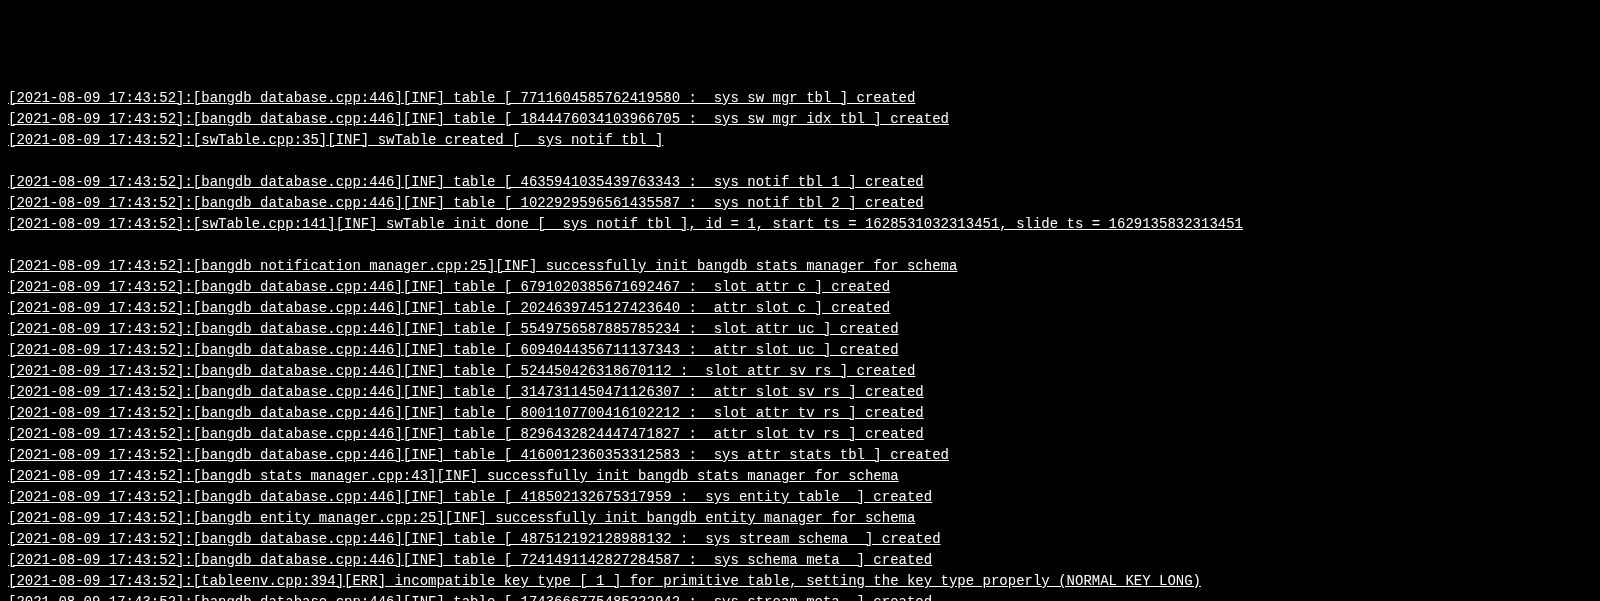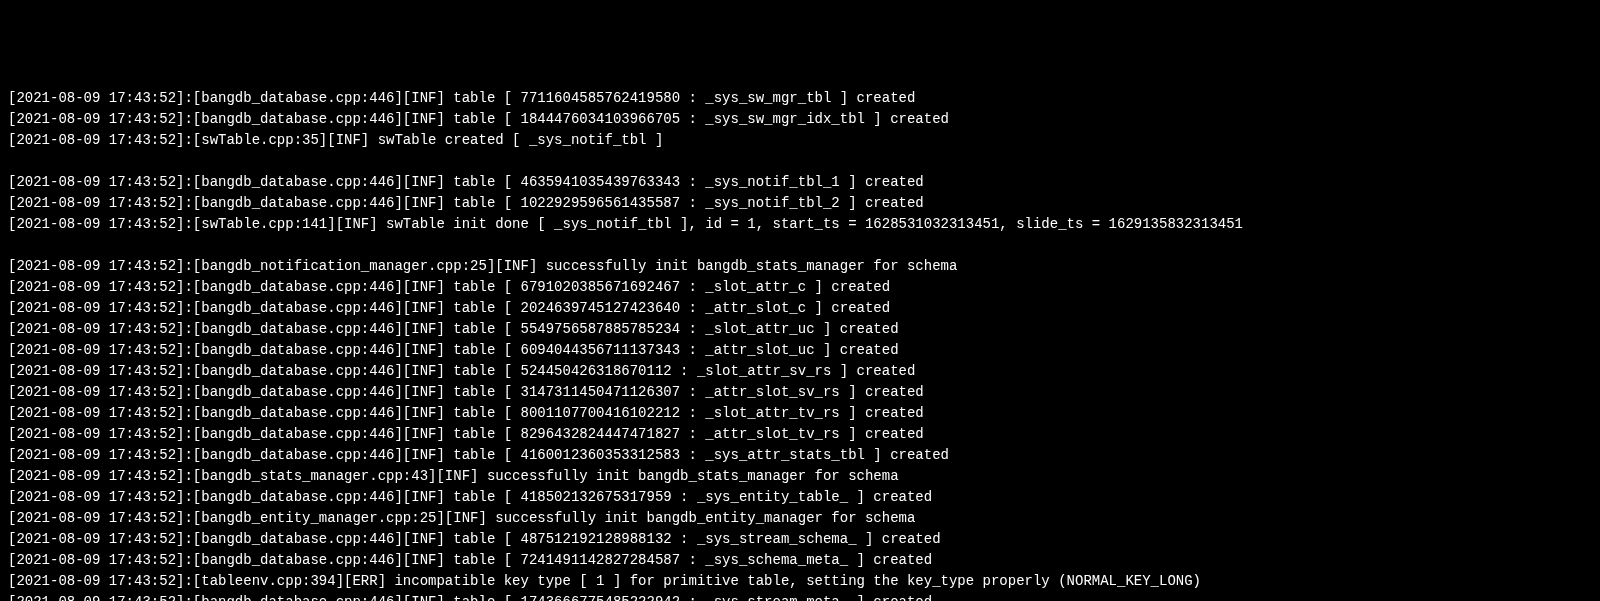--- a/index.html
+++ b/index.html
@@ -15,20 +15,21 @@
       line-height: 21px;
       padding: 4px 8px;
       white-space: pre;
       overflow-x: auto;
       width: 1600px;
       min-height: 601px;
     }
     .log-line {
       display: block;
       min-height: 21px;
+      text-decoration: underline;
     }
   </style>
 </head>
 <body>
 
 
 
 <div id="terminal-output"><span class="log-line">[2021-08-09 17:43:52]:[bangdb_database.cpp:446][INF] table [ 7711604585762419580 : _sys_sw_mgr_tbl ] created</span><span class="log-line">[2021-08-09 17:43:52]:[bangdb_database.cpp:446][INF] table [ 1844476034103966705 : _sys_sw_mgr_idx_tbl ] created</span><span class="log-line">[2021-08-09 17:43:52]:[swTable.cpp:35][INF] swTable created [ _sys_notif_tbl ]</span><span class="log-line"></span><span class="log-line">[2021-08-09 17:43:52]:[bangdb_database.cpp:446][INF] table [ 4635941035439763343 : _sys_notif_tbl_1 ] created</span><span class="log-line">[2021-08-09 17:43:52]:[bangdb_database.cpp:446][INF] table [ 1022929596561435587 : _sys_notif_tbl_2 ] created</span><span class="log-line">[2021-08-09 17:43:52]:[swTable.cpp:141][INF] swTable init done [ _sys_notif_tbl ], id = 1, start_ts = 1628531032313451, slide_ts = 1629135832313451</span><span class="log-line"></span><span class="log-line">[2021-08-09 17:43:52]:[bangdb_notification_manager.cpp:25][INF] successfully init bangdb_stats_manager for schema</span><span class="log-line">[2021-08-09 17:43:52]:[bangdb_database.cpp:446][INF] table [ 6791020385671692467 : _slot_attr_c ] created</span><span class="log-line">[2021-08-09 17:43:52]:[bangdb_database.cpp:446][INF] table [ 2024639745127423640 : _attr_slot_c ] created</span><span class="log-line">[2021-08-09 17:43:52]:[bangdb_database.cpp:446][INF] table [ 5549756587885785234 : _slot_attr_uc ] created</span><span class="log-line">[2021-08-09 17:43:52]:[bangdb_database.cpp:446][INF] table [ 6094044356711137343 : _attr_slot_uc ] created</span><span class="log-line">[2021-08-09 17:43:52]:[bangdb_database.cpp:446][INF] table [ 524450426318670112 : _slot_attr_sv_rs ] created</span><span class="log-line">[2021-08-09 17:43:52]:[bangdb_database.cpp:446][INF] table [ 3147311450471126307 : _attr_slot_sv_rs ] created</span><span class="log-line">[2021-08-09 17:43:52]:[bangdb_database.cpp:446][INF] table [ 8001107700416102212 : _slot_attr_tv_rs ] created</span><span class="log-line">[2021-08-09 17:43:52]:[bangdb_database.cpp:446][INF] table [ 8296432824447471827 : _attr_slot_tv_rs ] created</span><span class="log-line">[2021-08-09 17:43:52]:[bangdb_database.cpp:446][INF] table [ 4160012360353312583 : _sys_attr_stats_tbl ] created</span><span class="log-line">[2021-08-09 17:43:52]:[bangdb_stats_manager.cpp:43][INF] successfully init bangdb_stats_manager for schema</span><span class="log-line">[2021-08-09 17:43:52]:[bangdb_database.cpp:446][INF] table [ 418502132675317959 : _sys_entity_table_ ] created</span><span class="log-line">[2021-08-09 17:43:52]:[bangdb_entity_manager.cpp:25][INF] successfully init bangdb_entity_manager for schema</span><span class="log-line">[2021-08-09 17:43:52]:[bangdb_database.cpp:446][INF] table [ 487512192128988132 : _sys_stream_schema_ ] created</span><span class="log-line">[2021-08-09 17:43:52]:[bangdb_database.cpp:446][INF] table [ 7241491142827284587 : _sys_schema_meta_ ] created</span><span class="log-line">[2021-08-09 17:43:52]:[tableenv.cpp:394][ERR] incompatible key type [ 1 ] for primitive table, setting the key_type properly (NORMAL_KEY_LONG)</span><span class="log-line">[2021-08-09 17:43:52]:[bangdb_database.cpp:446][INF] table [ 1743666775485222942 : _sys_stream_meta_ ] created</span></div>
 
 

